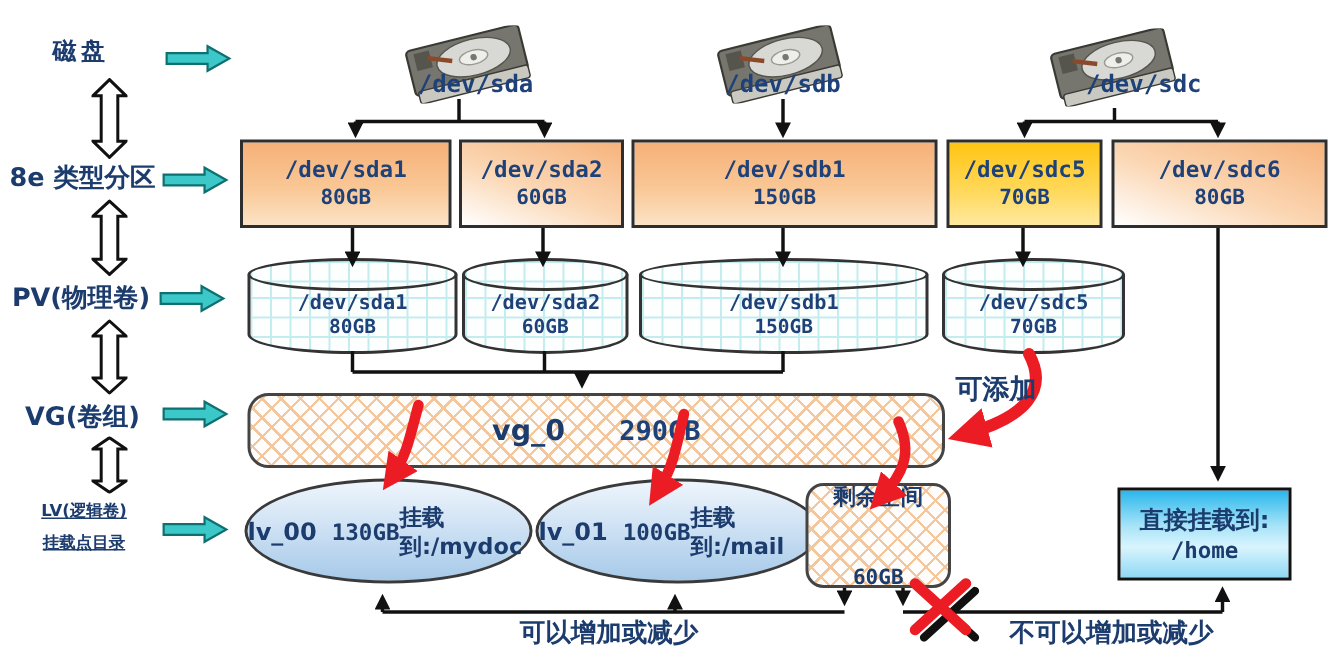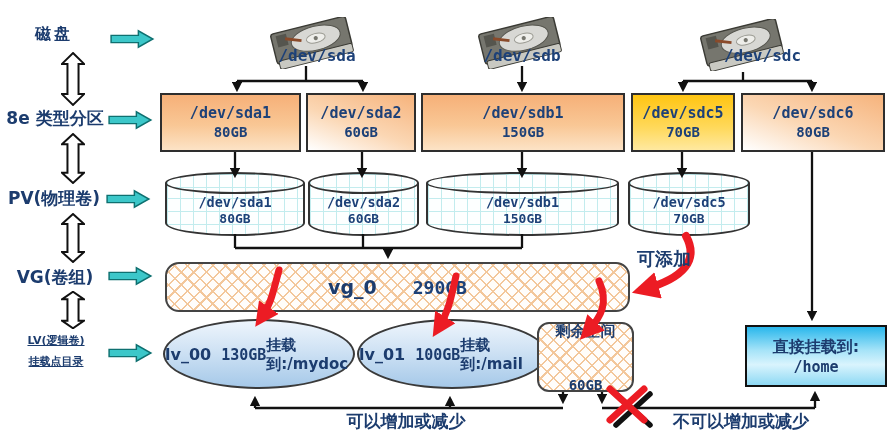--- a/index.html
+++ b/index.html
@@ -95,21 +95,21 @@
   .lv-l1 .lv-size { font-family:"DejaVu Sans Mono", monospace; font-weight:bold; }
   .lv-l2 { font-weight:bold; font-size:15px; color:var(--c-navy,#1c3c6e); margin-top:2px; }
 
   .free-box { position:absolute; left:537px; top:322px; width:97px; height:70px;
     border:2.5px solid #444; border-radius:12px; z-index:3;
     display:flex; flex-direction:column; justify-content:center; align-items:center;
     color:var(--c-navy,#1c3c6e); font-weight:bold; }
   .free-box .fl { font-size:15px; }
   .free-box .fs { font-family:"DejaVu Sans Mono", monospace; font-size:14px; }
 
-  .home-box { position:absolute; left:745px; top:325px; width:142px; height:62px;
+  .home-box { position:absolute; left:745px; top:325px; width:116px; height:62px;
     border:2.5px solid #111; z-index:3;
     background:linear-gradient(180deg,#29b7ec 0%,#a5e3f8 40%,#d9f4fd 65%,#8ed9f4 100%);
     display:flex; flex-direction:column; justify-content:center; align-items:center;
     color:var(--c-navy,#1c3c6e); font-weight:bold; }
   .home-box .hl { font-size:16px; }
   .home-box .hp { font-family:"DejaVu Sans Mono", monospace; font-size:15px; }
 
   
   .note { position:absolute; color:var(--c-navy,#1c3c6e); font-weight:bold; z-index:6;text-align:center; }
   .note-add    { left:637px; top:247px; font-size:18px; }

